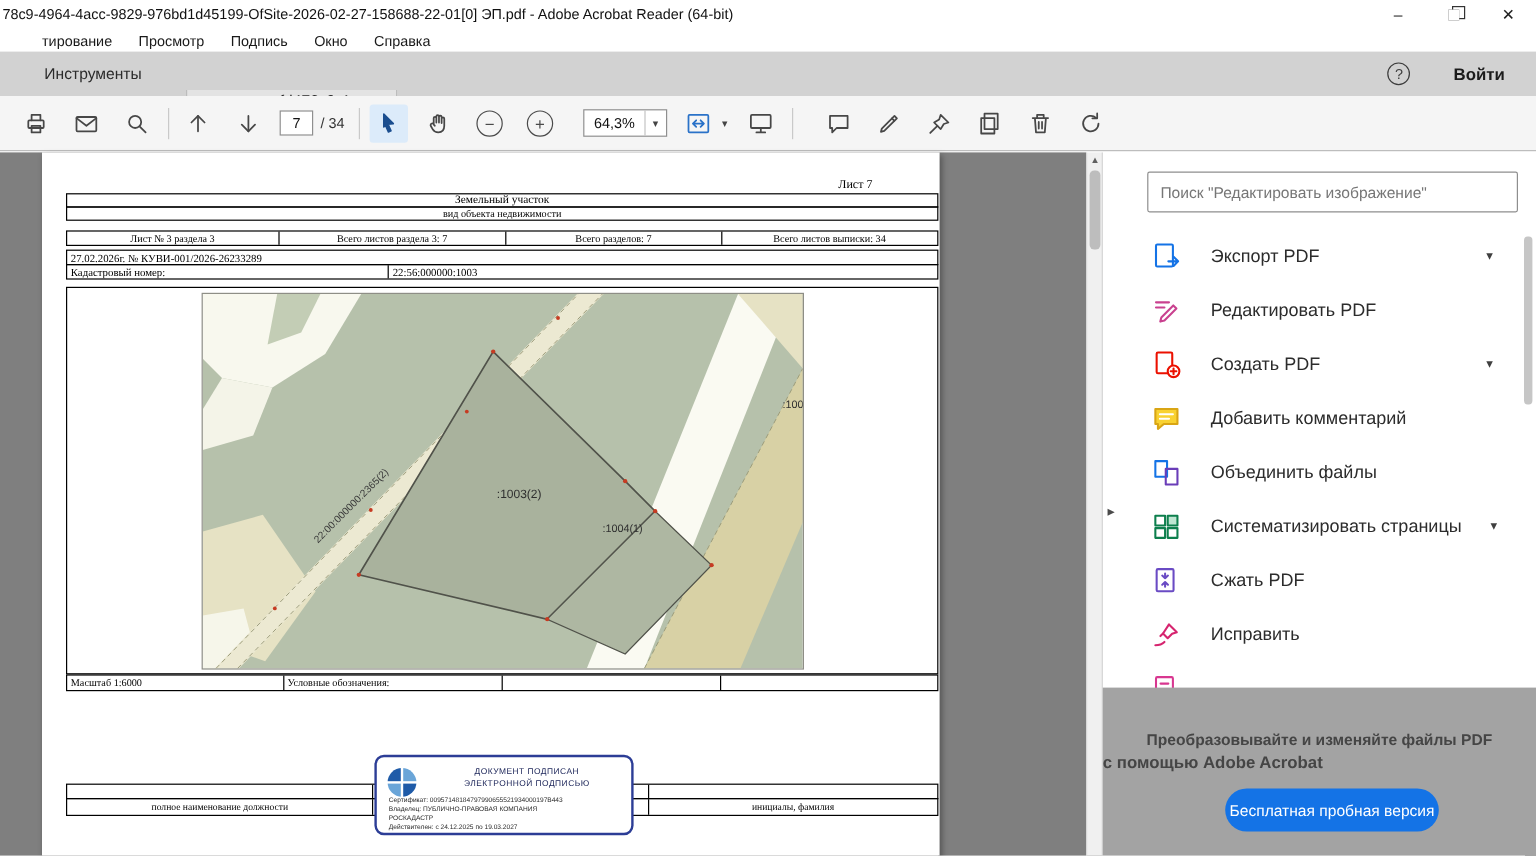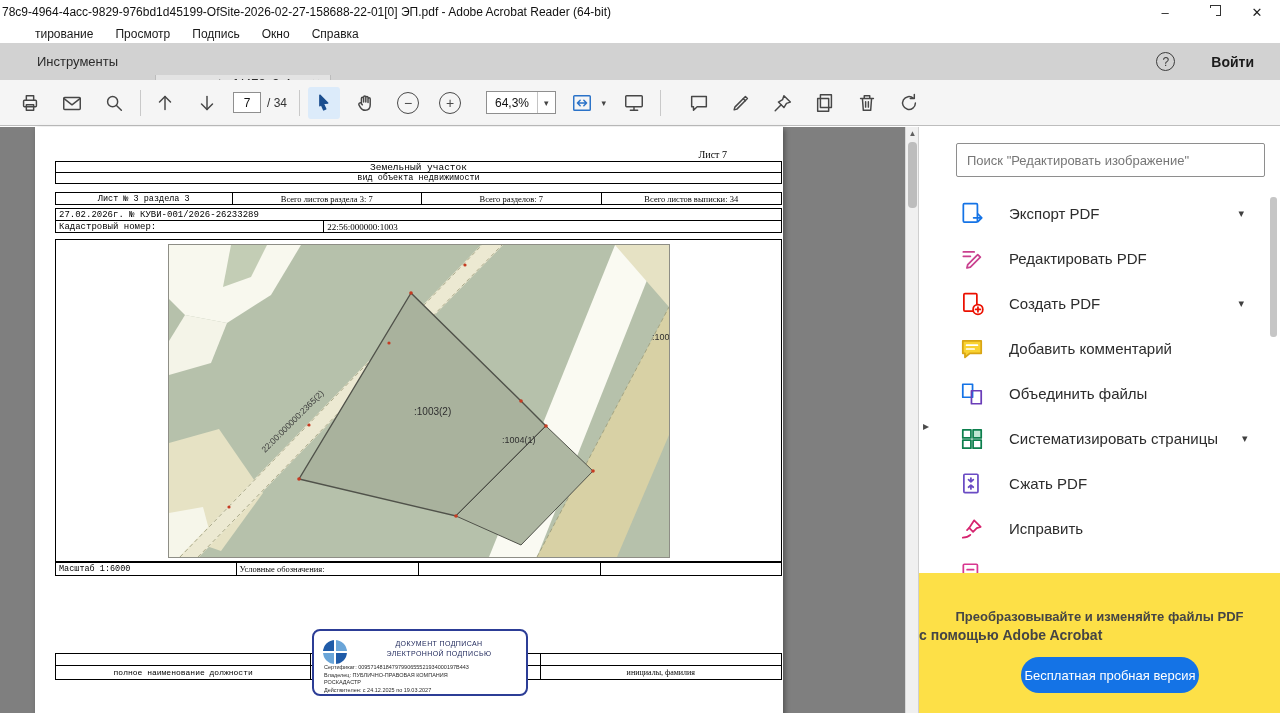--- a/index.html
+++ b/index.html
@@ -50,21 +50,21 @@
 
   .vscroll { position:absolute; left:905px; top:0; bottom:0; width:13px; background:#f0f0f0; border-left:1px solid #d8d8d8; }
   .vscroll .up { position:absolute; top:2px; left:0; width:13px; text-align:center; font-size:8px; color:#606060; }
   .vscroll .thumb { position:absolute; top:15px; left:2px; width:9px; height:66px; background:#bdbdbd; border-radius:4px; }
 
   
   .page { position:absolute; left:35px; top:0; width:748px; height:592px; background:#fff; box-shadow:2px 2px 5px rgba(0,0,0,.35); font-family:"Liberation Serif", serif; color:#000; }
   .sheet-label { position:absolute; top:22px; right:56px; font-size:10px; }
   .trow { position:absolute; left:20px; width:727px; display:flex; border:1px solid #000; }
   .tcell { border-left:1px solid #000; overflow:hidden; white-space:nowrap; }
-  .tcell:first-child { border-left:none;font-family:Liberation Mono, monospace; }
+  .tcell:first-child { border-left:none; }
   .c { text-align:center; }
   .r-title { top:34px; height:12px; font-size:9.5px; line-height:11px; }
   .r-cap { top:45px; height:12px; font-size:8.5px; line-height:10px; }
   .r-meta { top:65px; height:13px; font-size:8.5px; line-height:12px; }
   .r-date { top:81px; height:13px; font-size:9px; line-height:12px; padding-left:3px; }
   .r-cad { top:93px; height:13px; font-size:9px; line-height:12px; }
   .map-box { position:absolute; left:20px; top:112px; width:727px; height:323px; border:1px solid #000; background:#fff; }
   .map-svg { position:absolute; left:113px; top:5px; outline:1px solid #8e8e86; }
   .map-svg text { font-family:"Liberation Sans",sans-serif; }
   .r-scale { top:435px; height:14px; font-size:8.5px; line-height:13px; }
@@ -82,21 +82,21 @@
   .panel { position:absolute; left:918px; right:0; top:0; bottom:0; background:#fff; border-left:1px solid #cfcfcf; }
   .panel-collapse { position:absolute; left:4px; top:292px; font-size:12px; color:#4a4a4a; }
   .search-box { position:absolute; left:37px; top:16px; width:309px; height:34px; border:1px solid #8e8e8e; border-radius:2px; font-size:13px; padding:0 10px; color:#333; font-family:"Liberation Sans",sans-serif; }
   .search-box::placeholder { color:#767676; }
   .tools-list { position:absolute; left:40px; right:36px; top:64px; }
   .tool-row { height:45px; display:flex; align-items:center; gap:24px; }
   .tool-icon { width:26px; height:26px; flex:0 0 26px; }
   .tool-icon svg { fill:none; stroke-width:1.6; stroke-linecap:round; stroke-linejoin:round; }
   .tool-label { font-size:15px; color:#2c2c2c; white-space:nowrap; }
   .tool-chevron { margin-left:auto; font-size:11px; color:#3f3f3f; }
-  .promo { position:absolute; left:0; right:0; top:446px; bottom:0; background:#fde047; z-index:2; }
+  .promo { position:absolute; left:0; right:0; top:446px; bottom:0; background:#a3a3a3; z-index:2; }
   .promo-l1 { position:absolute; top:36px; left:0; right:0; text-align:center; font-size:13px; font-weight:700; color:#454545; }
   .promo-l2 { position:absolute; top:54px; left:0; right:0; text-align:left; font-size:14px; font-weight:700; color:#454545; }
   .cta-btn { position:absolute; top:84px; left:102px; width:178px; height:36px; background:#1473e6; border:none; border-radius:18px; color:#fff; font-size:13px; font-family:"Liberation Sans",sans-serif; }
   .panel-scroll { position:absolute; right:3px; top:70px; width:7px; height:140px; background:#c6c6c6; border-radius:3px; }
 </style>
 </head>
 <body>
 
 <div class="titlebar">
   <div class="title-text">78c9-4964-4acc-9829-976bd1d45199-OfSite-2026-02-27-158688-22-01[0] ЭП.pdf - Adobe Acrobat Reader (64-bit)</div>

